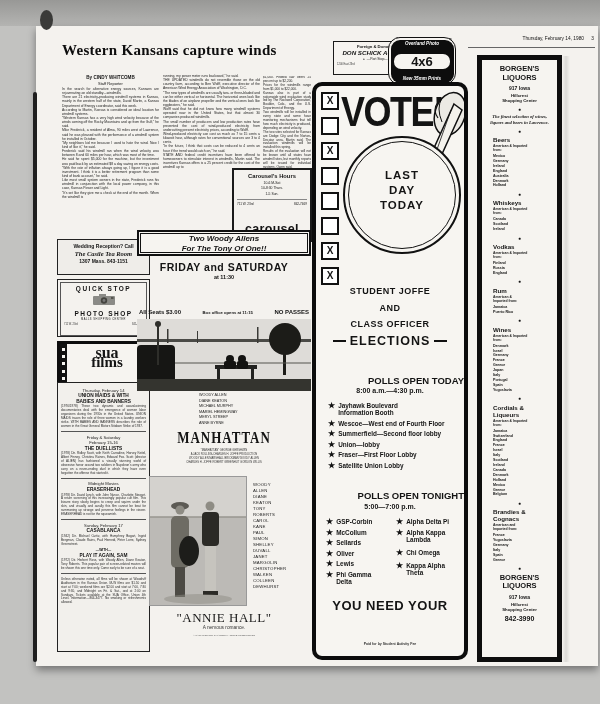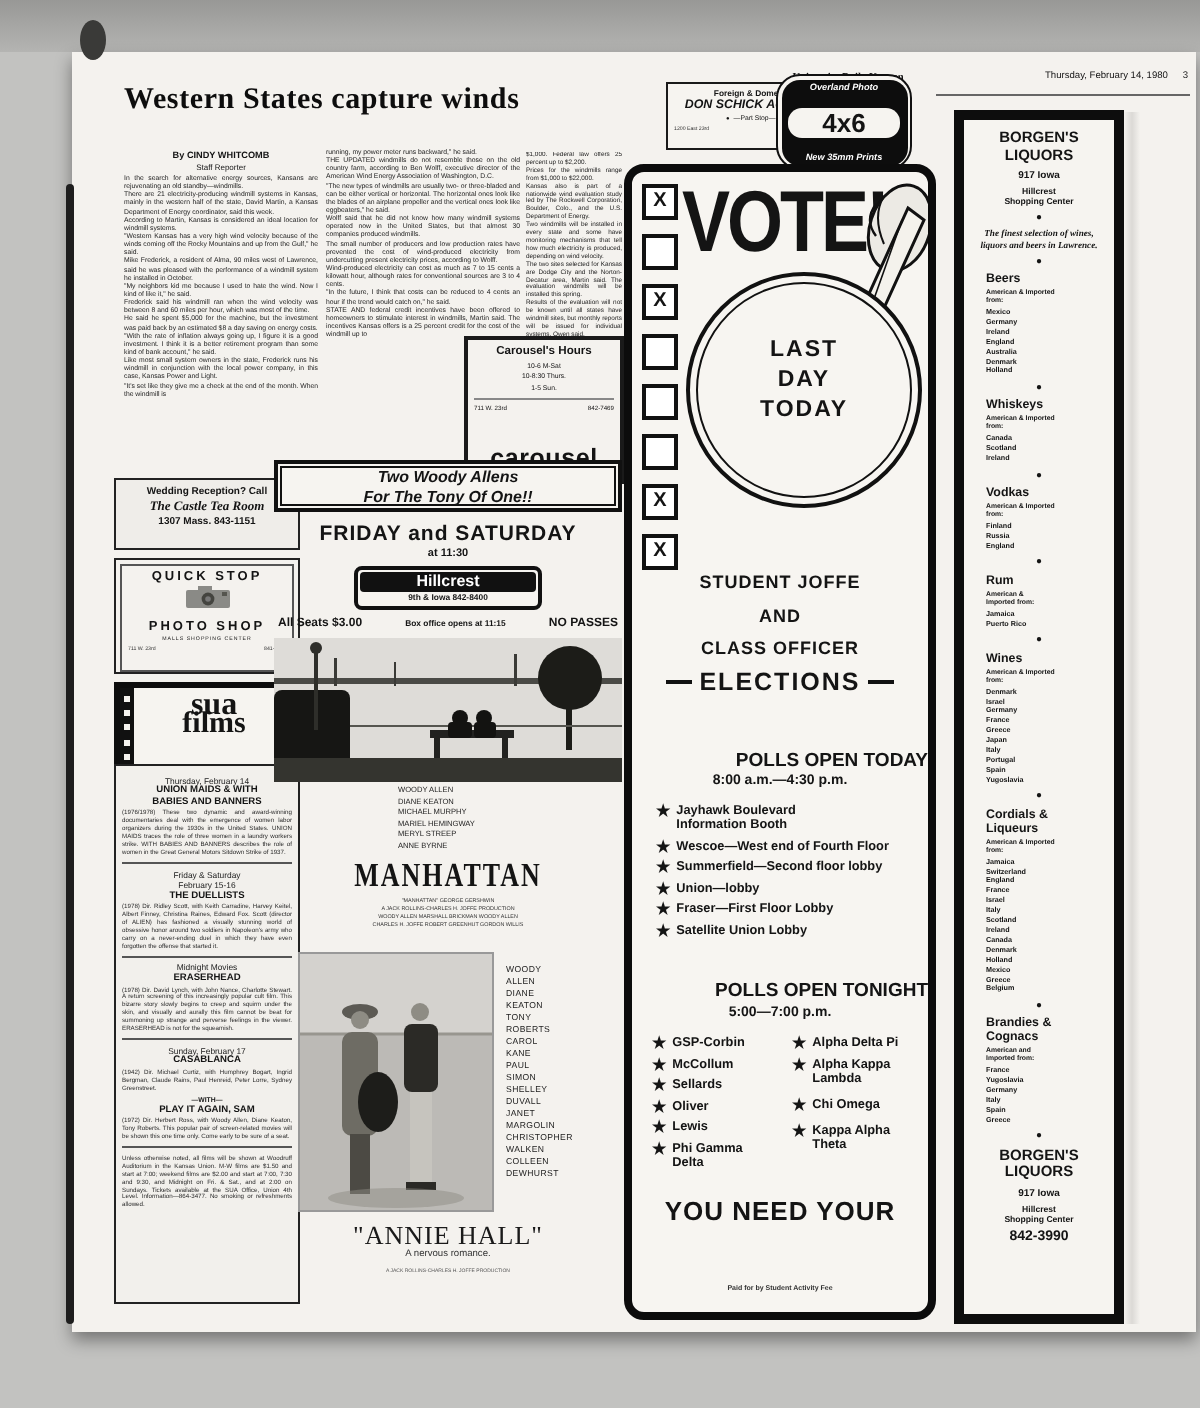--- a/index.html
+++ b/index.html
@@ -138,21 +138,21 @@
   <div class="ab tlmark"></div>
   <div class="ab fold"></div>
 
   <div class="ab mast-title">University Daily Kansan</div>
   <div class="ab mast-date">
     <span>Thursday, February 14, 1980</span>
     <span style="padding-left:6px">3</span>
   </div>
   <div class="ab mast-rule"></div>
 
-  <div class="ab hl" style="top:43px">Western States capture winds</div>
+  <div class="ab hl" style="top:43px">Western Kansans capture winds</div>
   <div class="ab byline1">By CINDY WHITCOMB</div>
   <div class="ab byline2">Staff Reporter</div>
   <div class="ab col col1 pl">In the search for alternative energy sources, Kansans are rejuvenating an old standby—windmills.
 There are 21 electricity-producing windmill systems in Kansas, mainly in the western half of the state, David Martin, a Kansas Department of Energy coordinator, said this week.
 According to Martin, Kansas is considered an ideal location for windmill systems.
 "Western Kansas has a very high wind velocity because of the winds coming off the Rocky Mountains and up from the Gulf," he said.
 Mike Frederick, a resident of Alma, 90 miles west of Lawrence, said he was pleased with the performance of a windmill system he installed in October.
 "My neighbors kid me because I used to hate the wind. Now I kind of like it," he said.
 Frederick said his windmill ran when the wind velocity was between 8 and 60 miles per hour, which was most of the time.
 He said he spent $5,000 for the machine, but the investment was paid back by an estimated $8 a day saving on energy costs.
@@ -280,24 +280,20 @@
 
   <div class="ab movie">
     <div class="banner">
       <div class="banner-in">
         <div>Two Woody Allens</div>
         <div>For The Tony Of One!!</div>
       </div>
     </div>
     <div class="days">FRIDAY and SATURDAY</div>
     <div class="attime">at 11:30</div>
-    <div class="hcbox">
-      <div class="hcbar">Hillcrest</div>
-      <div class="hcaddr">9th &amp; Iowa   842-8400</div>
-    </div>
     <div class="seatrow">
       <span class="seats">All Seats $3.00</span>
       <span class="boxoff">Box office opens at 11:15</span>
       <span class="nopass">NO PASSES</span>
     </div>
     <svg class="mscene" width="174" height="72" viewBox="0 0 174 72">
       <rect width="174" height="72" fill="#dedcd8"></rect>
       <rect x="0" y="20" width="174" height="3" fill="#4a4a46"></rect>
       <rect x="30" y="10" width="1.5" height="14" fill="#3a3a36"></rect>
       <rect x="60" y="12" width="1" height="12" fill="#3a3a36"></rect>

